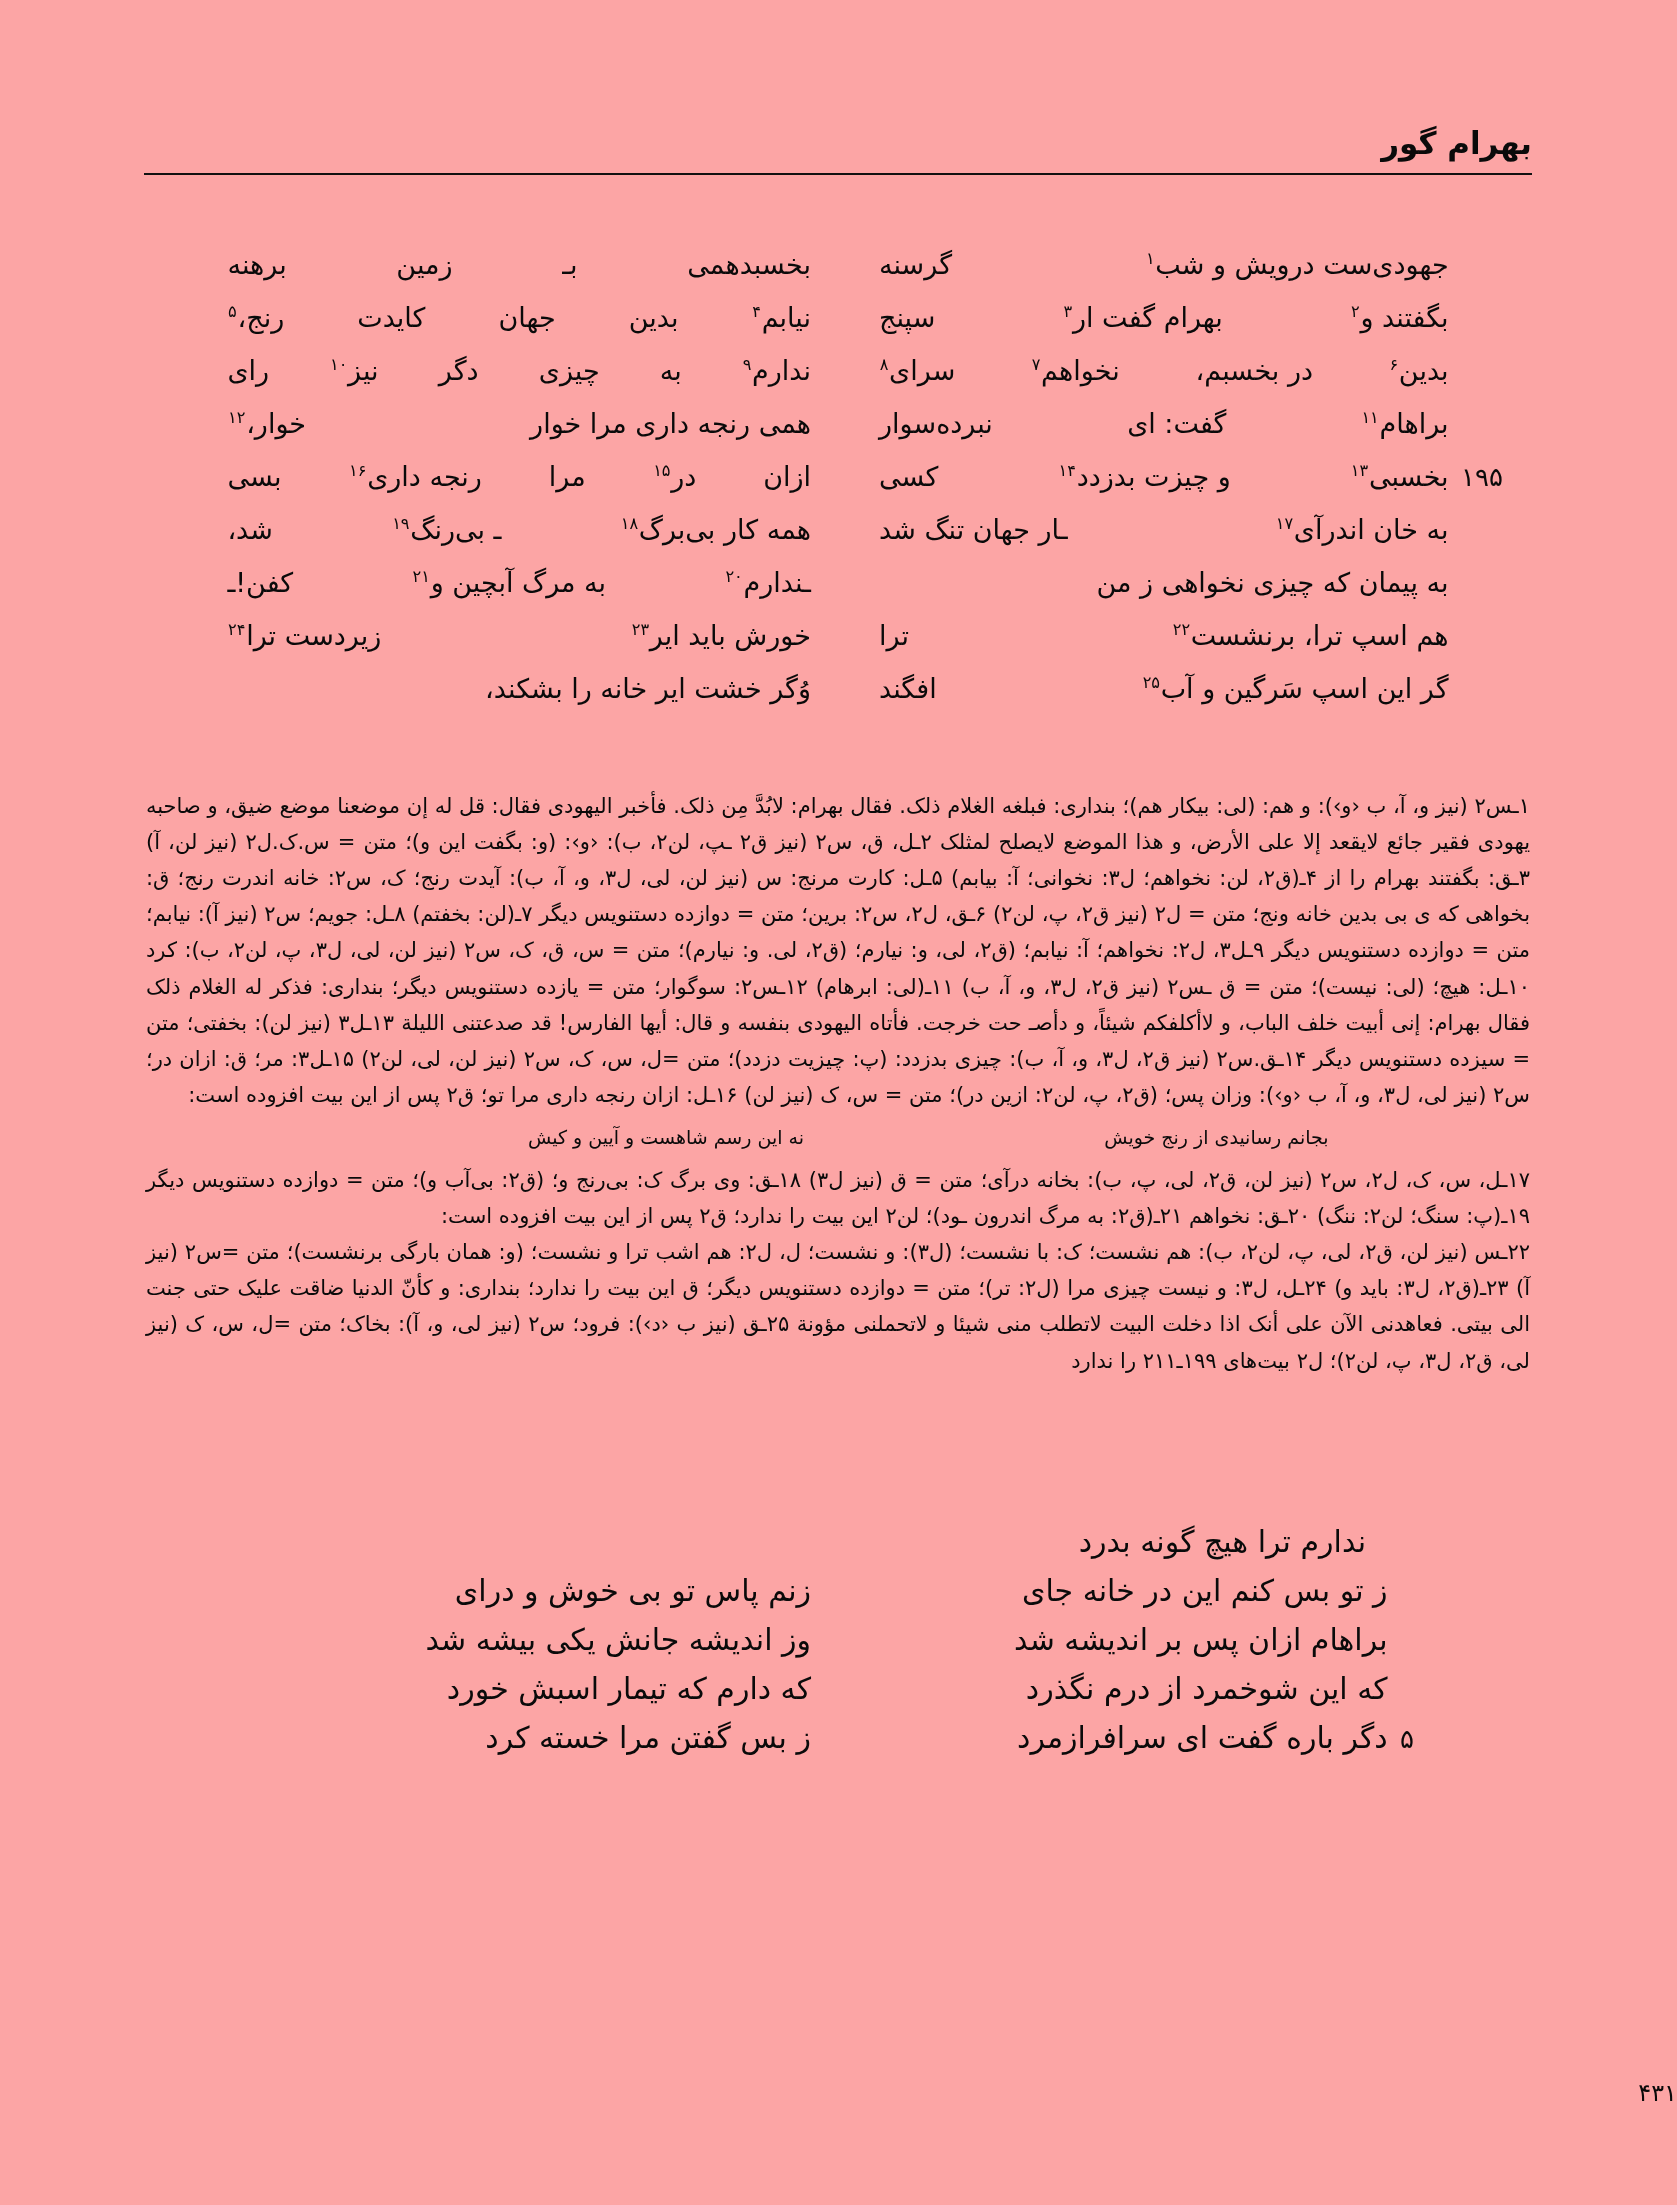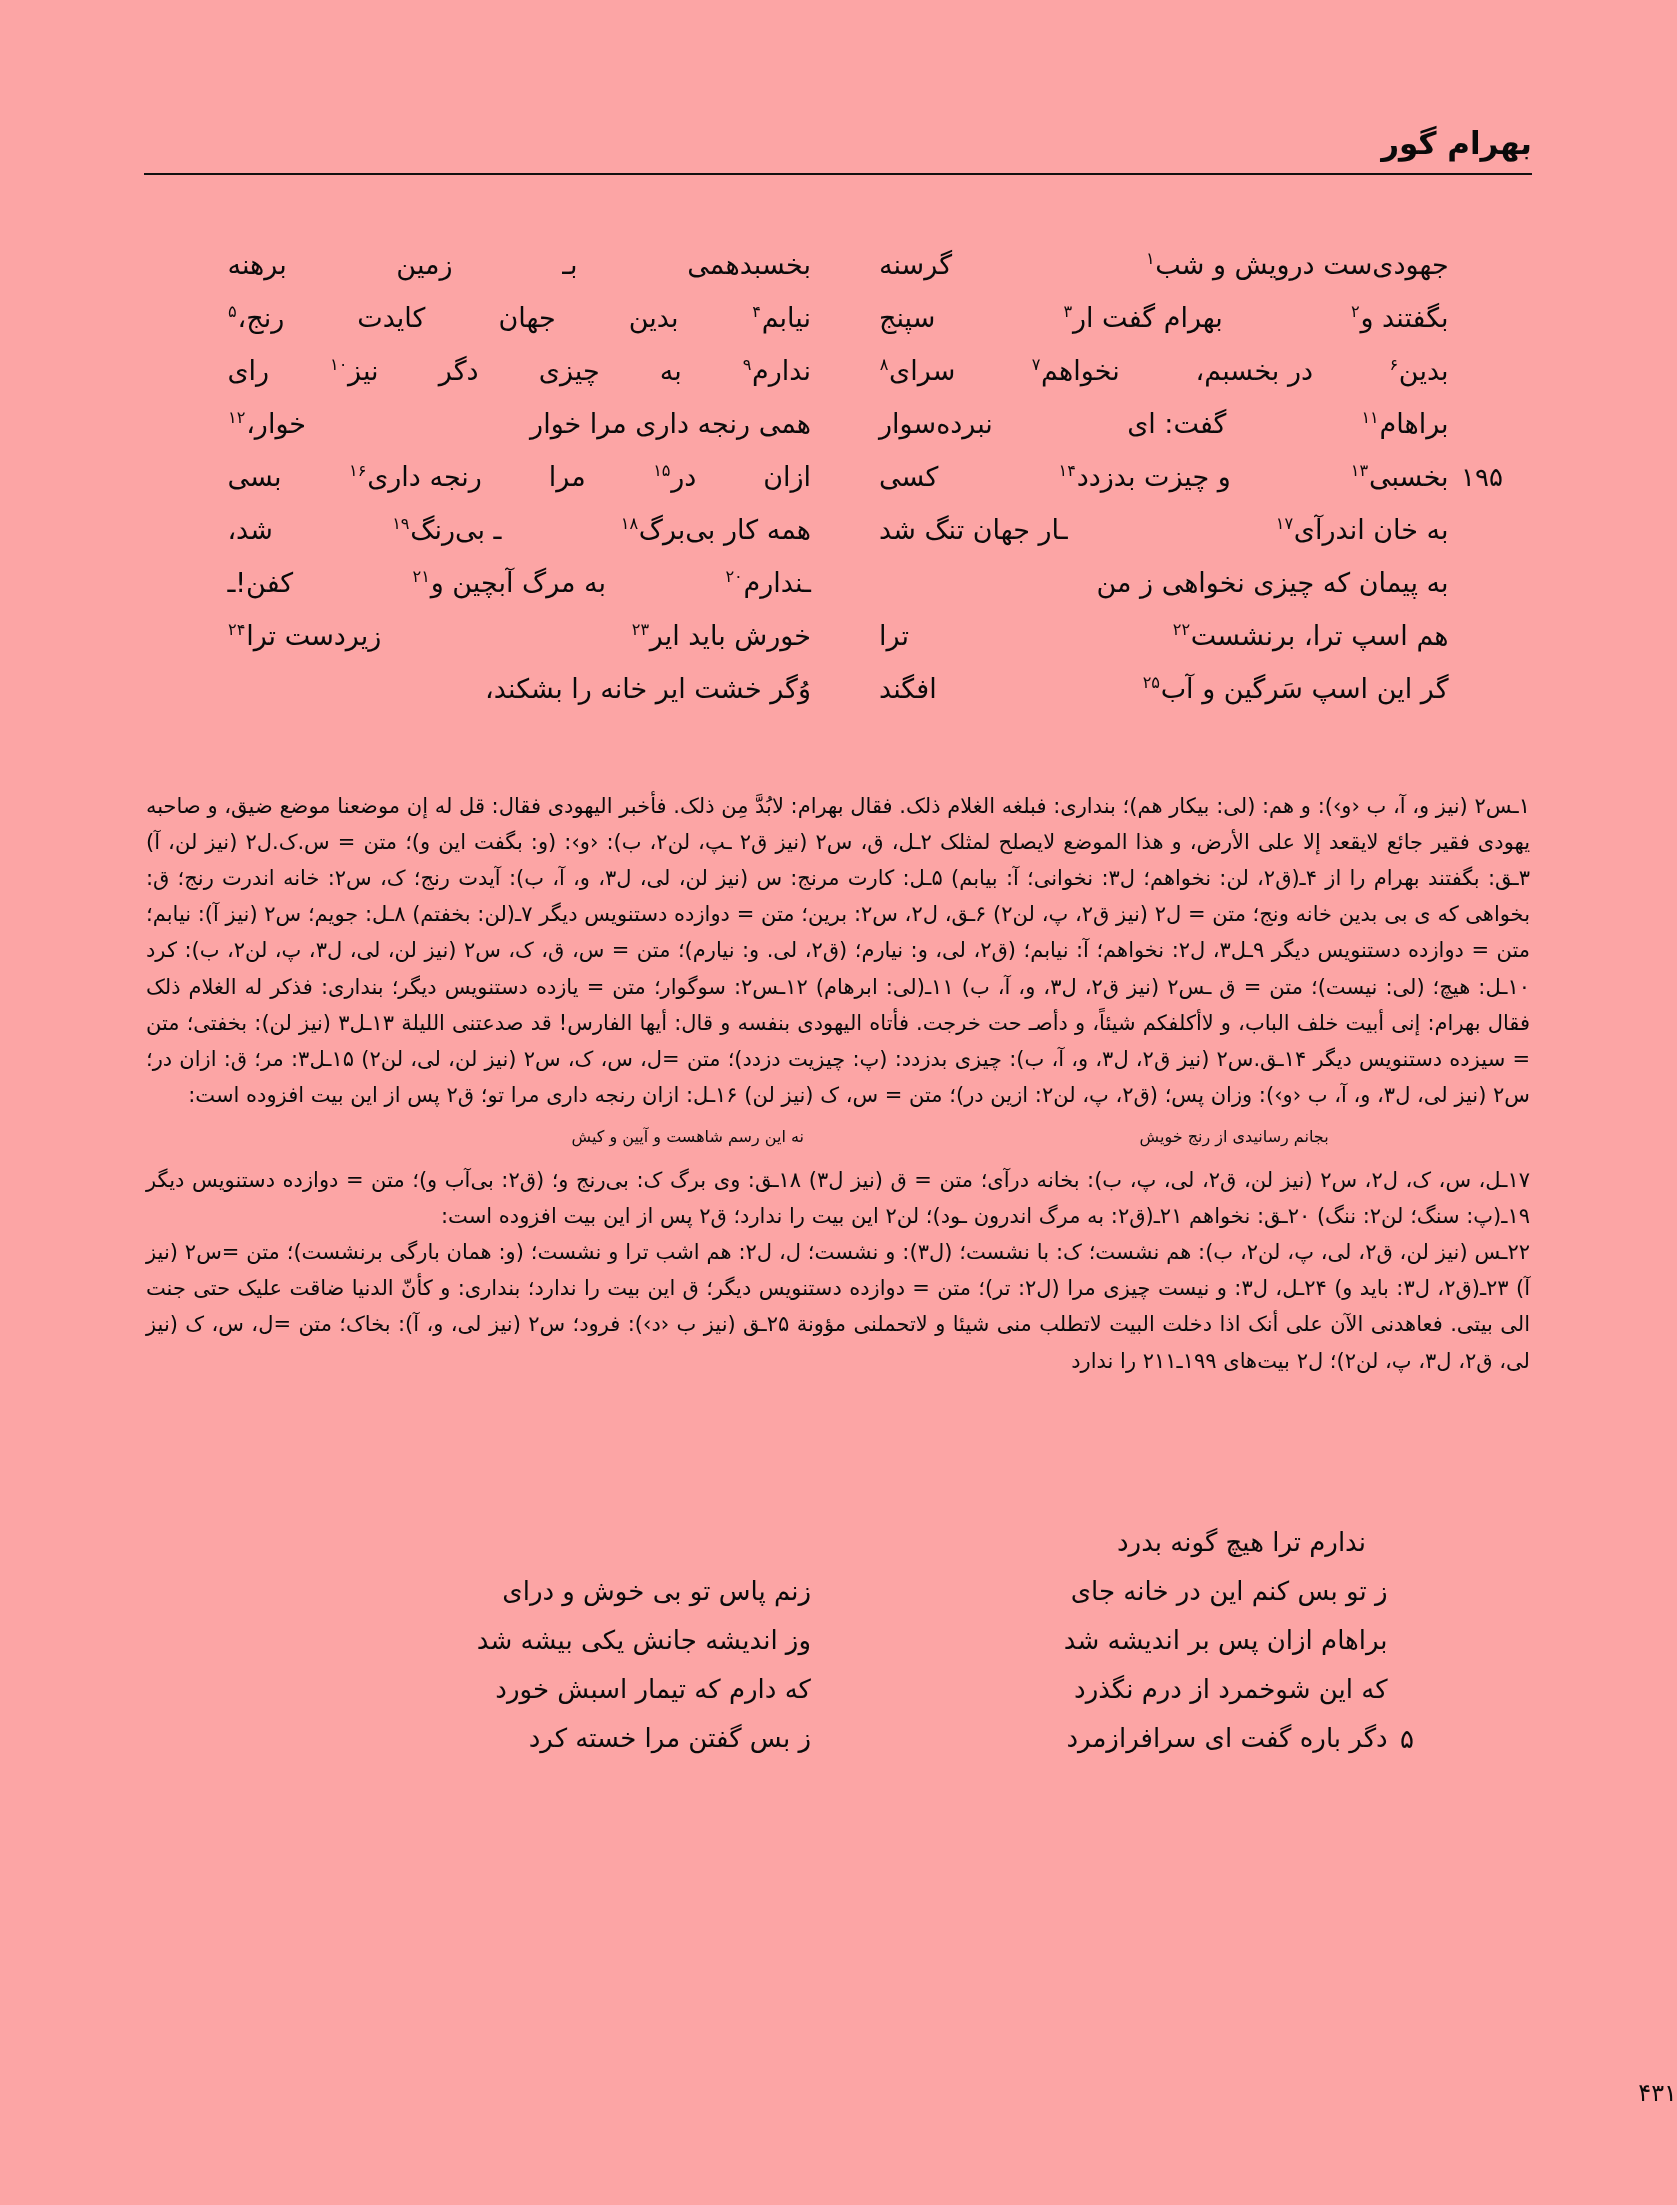--- a/index.html
+++ b/index.html
@@ -120,33 +120,33 @@
     font-size: 21.6px;
     height: 41px;
     align-items: center;
     padding-right: 196px;
     padding-left: 128px;
     box-sizing: border-box;
   }
   .inset-couplet .hemi {
     flex: 0 0 50%;
     justify-content: flex-start;
-    font-size: 16px;
+    font-size: 19px;
   }
   .inset-couplet .hemi.left { justify-content: flex-start; padding-right: 0; }
 
   
   .verse-block-2 {
     position: absolute;
     top: 1518px;
     right: 284px;
     left: 284px;
   }
   .verse-block-2 .verse-row { height: 49px; }
-  .verse-block-2 .hemi { font-size: 26px; text-align: center; }
+  .verse-block-2 .hemi { font-size: 30px; text-align: center; }
   .verse-block-2 .hemi.right { padding-left: 41px; }
 
   
   .folio {
     position: absolute;
     left: 0;
     right: 0;
     top: 2079px;
     font-size: 24px;
   }

